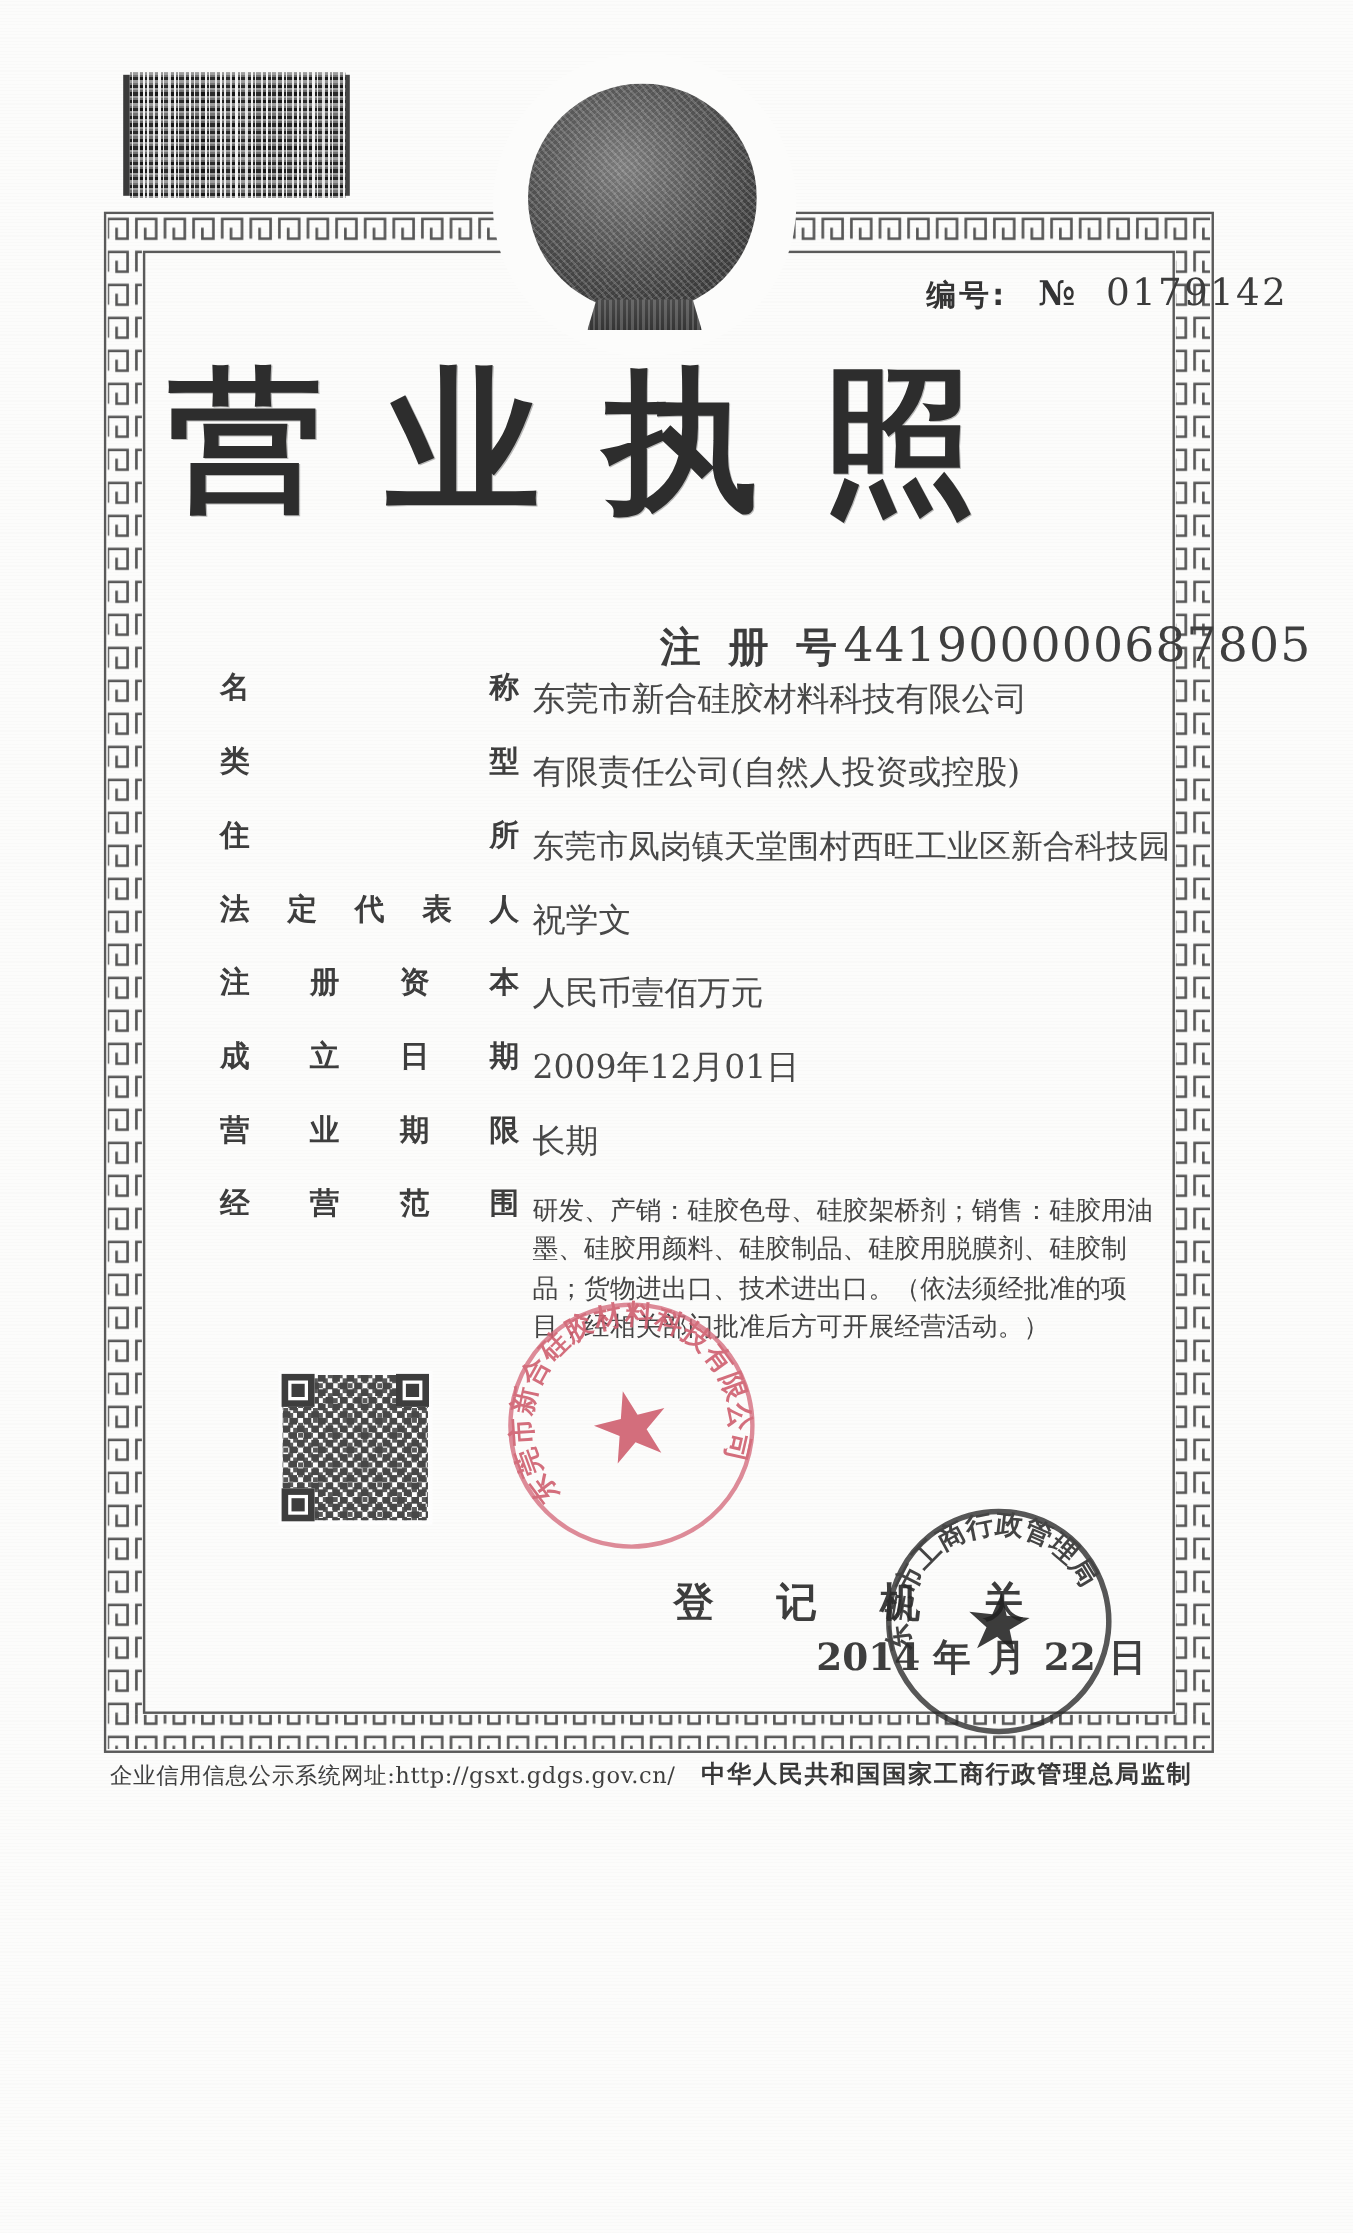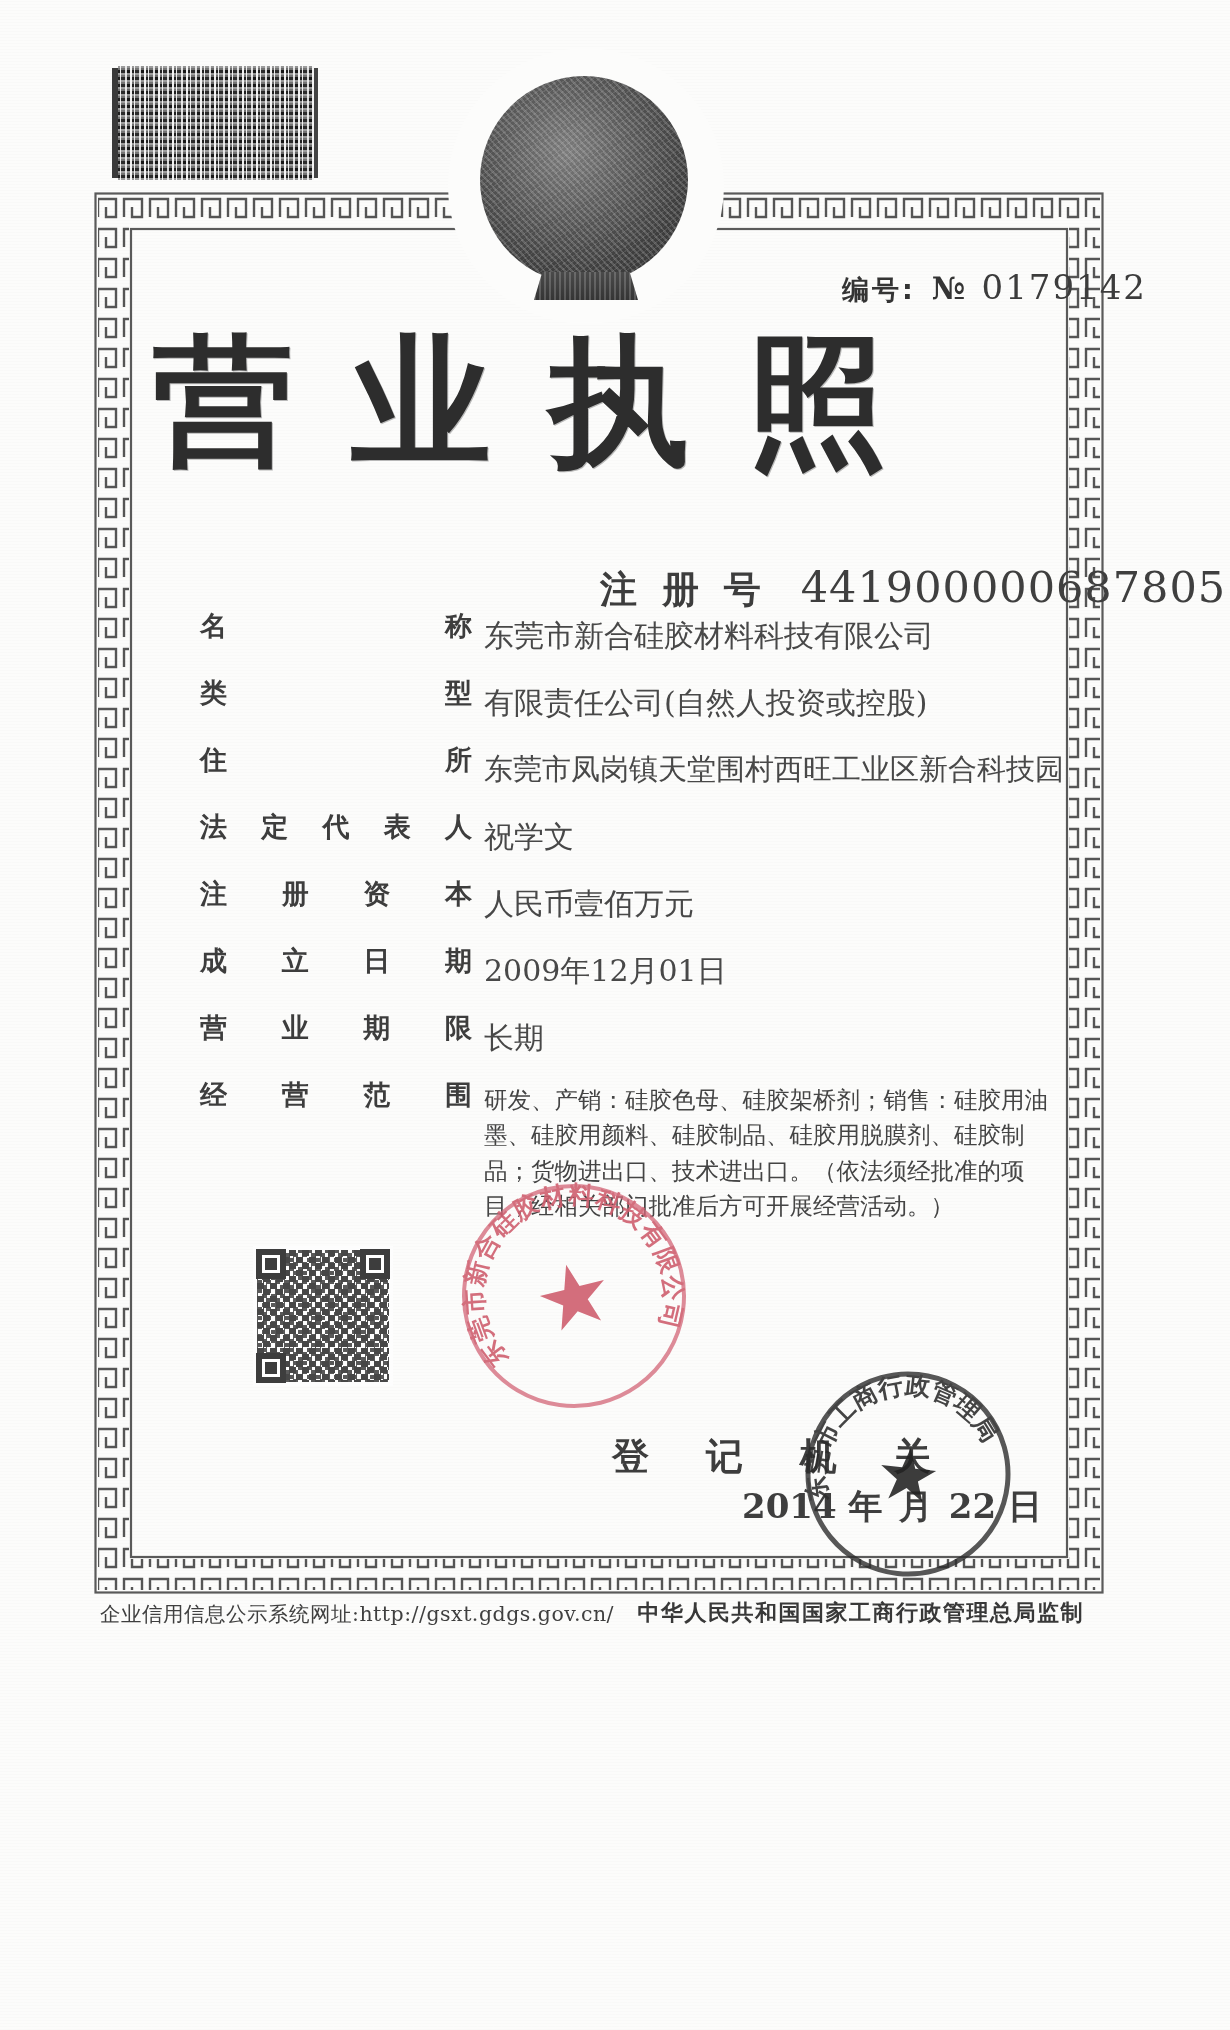--- a/index.html
+++ b/index.html
@@ -40,39 +40,39 @@
       repeating-linear-gradient(90deg, rgba(255,255,255,.18) 0 2px, transparent 2px 5px),
       linear-gradient(#4a4a4a, #343434);
     clip-path: polygon(8% 0, 92% 0, 100% 100%, 0 100%);
   }
 
   
   .frame { position: absolute; left: 94px; top: 192px; z-index: 1; }
 
   
   .serial {
-    position: absolute; left: 842px; top: 267px; z-index: 4;
-    display: flex; align-items: baseline; gap: 16px; color: #343434;
+    position: absolute; left: 842px; top: 246px; z-index: 4;
+    display: flex; align-items: baseline; gap: 28px; color: #343434;
   }
   .serial .lab { font-size: 27px; font-weight: 600; letter-spacing: 3px; }
   .serial .numero { font-size: 31px; font-weight: 800; font-family: "DejaVu Serif", serif; }
   .serial .num { font-size: 34px; font-family: "DejaVu Serif", serif; letter-spacing: 2px; color: #3c3c3c; }
 
   
   .title {
     position: absolute; left: 95px; top: 318px; width: 1008px; z-index: 4;
     font-size: 140px; line-height: 1.2; font-weight: 800;
     letter-spacing: 58px; padding-left: 58px; color: #2d2d2d;
     text-shadow: 1px 1px 0 rgba(120,120,120,.5);
   }
 
   
   .regline {
     position: absolute; left: 600px; top: 534px; z-index: 4;
-    display: flex; align-items: baseline; gap: 34px;
+    display: flex; align-items: baseline; 
   }
   .regline .lab { font-size: 37px; font-weight: 600; color: #3d3d3d; letter-spacing: 6px; }
   .regline .num { font-size: 43px; font-family: "DejaVu Serif", serif; color: #3f3f3f; letter-spacing: 1px; margin-top: 28px; }
 
   
   .fields { position: absolute; left: 200px; top: 610px; width: 872px; z-index: 4; }
   .frow { display: flex; align-items: flex-start; min-height: 67px; }
   .frow .flabel {
     width: 272px; flex: 0 0 272px;
     font-size: 27px; font-weight: 600; color: #3d3d3d; line-height: 1.15;

